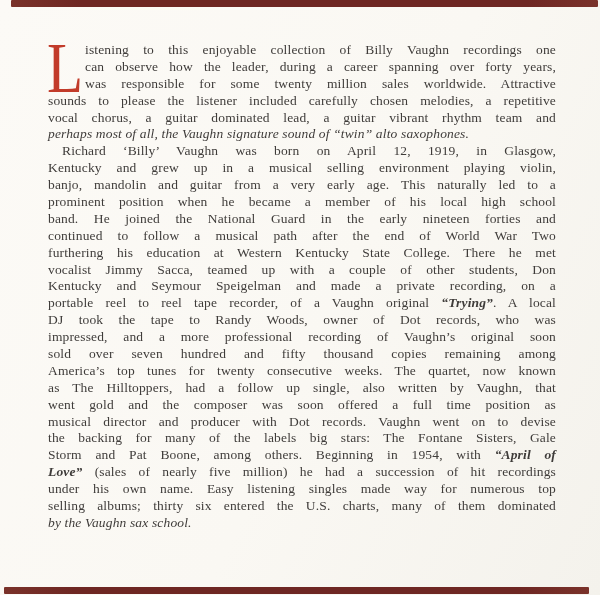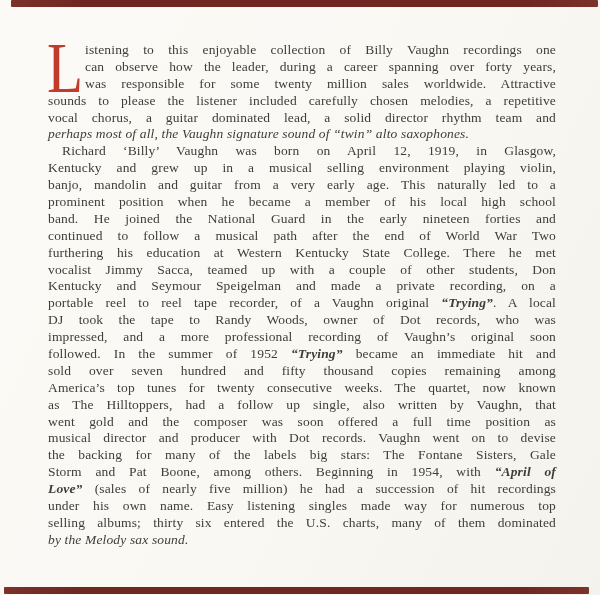--- a/index.html
+++ b/index.html
@@ -84,41 +84,40 @@
   <div class="rule rule-top"></div>
   <div class="rule rule-bottom"></div>
 
   <div class="text-block">
     <span class="drop-cap">L</span>
     <div id="paragraphs">
         <div class="line beside-cap"><span>istening to this enjoyable collection of Billy Vaughn recordings one</span></div>
         <div class="line beside-cap"><span>can observe how the leader, during a career spanning over forty years,</span></div>
         <div class="line beside-cap"><span>was responsible for some twenty million sales worldwide. Attractive</span></div>
         <div class="line"><span>sounds to please the listener included carefully chosen melodies, a repetitive</span></div>
-        <div class="line"><span>vocal chorus, a guitar dominated lead, a solid director rhythm team and</span></div>
+        <div class="line"><span>vocal chorus, a guitar dominated lead, a guitar vibrant rhythm team and</span></div>
         <div class="line para-end"><span>perhaps most of all, the Vaughn signature sound of “twin” alto saxophones.</span></div>
         <div class="line indent"><span>Richard ‘Billy’ Vaughn was born on April 12, 1919, in Glasgow,</span></div>
         <div class="line"><span>Kentucky and grew up in a musical selling environment playing violin,</span></div>
         <div class="line"><span>banjo, mandolin and guitar from a very early age. This naturally led to a</span></div>
         <div class="line"><span>prominent position when he became a member of his local high school</span></div>
         <div class="line"><span>band. He joined the National Guard in the early nineteen forties and</span></div>
         <div class="line"><span>continued to follow a musical path after the end of World War Two</span></div>
         <div class="line"><span>furthering his education at Western Kentucky State College. There he met</span></div>
         <div class="line"><span>vocalist Jimmy Sacca, teamed up with a couple of other students, Don</span></div>
         <div class="line"><span>Kentucky and Seymour Speigelman and made a private recording, on a</span></div>
         <div class="line"><span>portable reel to reel tape recorder, of a Vaughn original </span><span class="bi">“Trying”</span><span>. A local</span></div>
         <div class="line"><span>DJ took the tape to Randy Woods, owner of Dot records, who was</span></div>
         <div class="line"><span>impressed, and a more professional recording of Vaughn’s original soon</span></div>
-        <div class="line"><span>followed. In the summer of 1952 </span><span class="bi">“Trying”</span><span> became an immediate hit and</span></div>
         <div class="line"><span>sold over seven hundred and fifty thousand copies remaining among</span></div>
         <div class="line"><span>America’s top tunes for twenty consecutive weeks. The quartet, now known</span></div>
         <div class="line"><span>as The Hilltoppers, had a follow up single, also written by Vaughn, that</span></div>
         <div class="line"><span>went gold and the composer was soon offered a full time position as</span></div>
         <div class="line"><span>musical director and producer with Dot records. Vaughn went on to devise</span></div>
         <div class="line"><span>the backing for many of the labels big stars: The Fontane Sisters, Gale</span></div>
         <div class="line"><span>Storm and Pat Boone, among others. Beginning in 1954, with </span><span class="bi">“April of</span></div>
         <div class="line"><span class="bi">Love”</span><span> (sales of nearly five million) he had a succession of hit recordings</span></div>
         <div class="line"><span>under his own name. Easy listening singles made way for numerous top</span></div>
         <div class="line"><span>selling albums; thirty six entered the U.S. charts, many of them dominated</span></div>
-        <div class="line para-end"><span>by the Melody sax sound.</span></div>
+        <div class="line para-end"><span>by the Vaughn sax school.</span></div>
       </div>
   </div>
 </div>
 
 </body></html>

